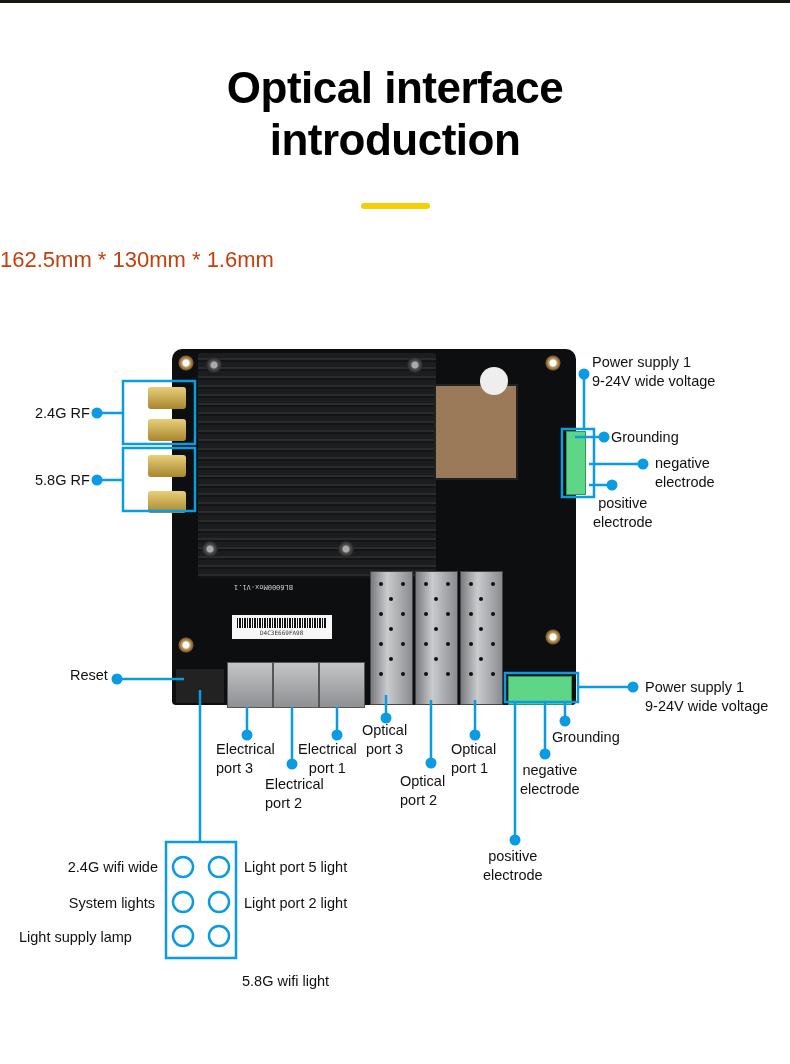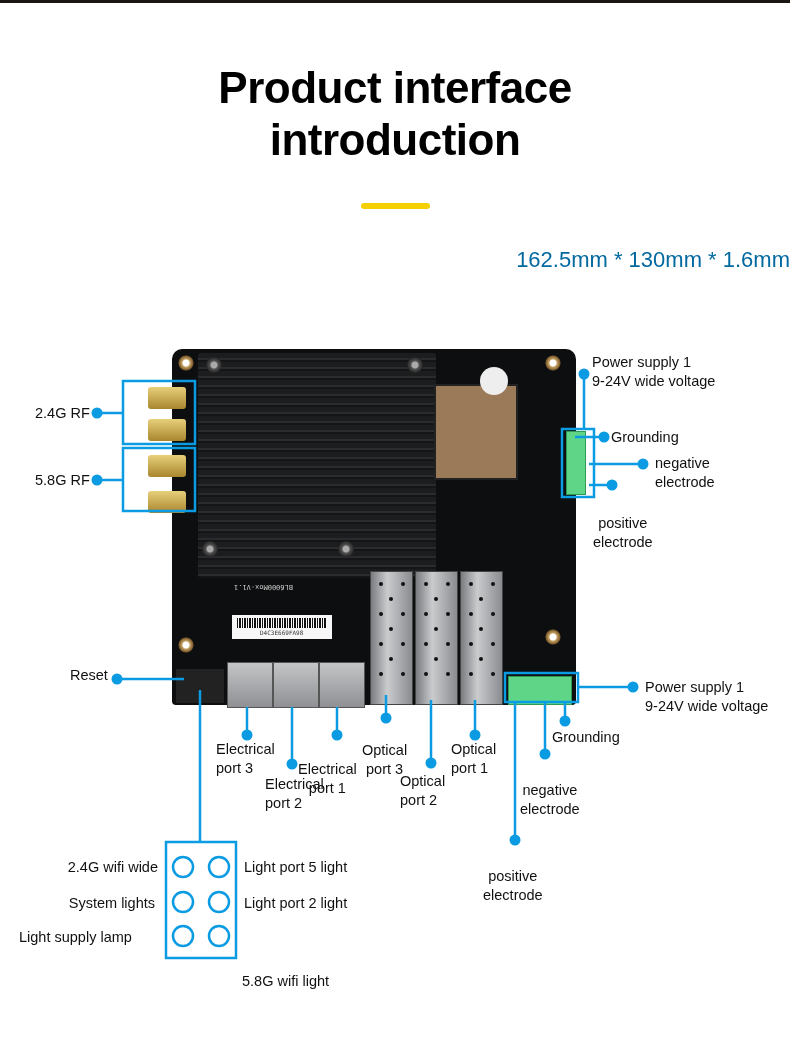--- a/index.html
+++ b/index.html
@@ -1,46 +1,46 @@
 <!DOCTYPE html>
 <html><head>
 <meta charset="utf-8">
 <style>
   html,body{margin:0;padding:0;}
   body{width:790px;height:1064px;background:#fff;position:relative;overflow:hidden;font-family:"DejaVu Sans","Liberation Sans",sans-serif;color:#111;}
   .topbar{position:absolute;left:0;top:0;width:790px;height:3px;background:#1a1612;}
   .title{position:absolute;left:0;top:62px;width:790px;text-align:center;font-family:"Liberation Sans",sans-serif;font-weight:bold;font-size:44px;line-height:52px;color:#000;letter-spacing:-0.5px;}
   .accent{position:absolute;left:361px;top:203px;width:69px;height:6px;border-radius:3px;background:#f5d000;}
-  .dims{position:absolute;left:0;top:247px;width:790px;text-align:right;font-family:"Liberation Sans",sans-serif;font-size:22px;color:#0369a1;}
+  .dims{position:absolute;left:0;top:247px;width:790px;text-align:left;font-family:"Liberation Sans",sans-serif;font-size:22px;color:#c2410c;}
   .board{position:absolute;left:172px;top:349px;width:404px;height:356px;background:#0d0e0f;border-radius:10px 10px 4px 4px;}
   .hs{position:absolute;left:26px;top:4px;width:238px;height:225px;background:repeating-linear-gradient(180deg,#1c1d1f 0 5px,#2a2b2e 5px 7px,#141516 7px 9px);border-radius:3px;}
   .screw{position:absolute;width:16px;height:16px;border-radius:50%;background:radial-gradient(circle,#aaa 0 3px,#555 4px,#222 8px);}
   .hole{position:absolute;width:16px;height:16px;border-radius:50%;background:radial-gradient(circle,#fff 0 3px,#c9a66b 4px,#7a5a2a 7px,#111 8px);}
   .module{position:absolute;left:262px;top:35px;width:80px;height:92px;background:#9b7a5a;border:2px solid #222;}
   .buzzer{position:absolute;left:308px;top:18px;width:28px;height:28px;border-radius:50%;background:#eee;}
   .rf{position:absolute;width:38px;height:22px;background:linear-gradient(180deg,#e8cf7a,#a8862e);border-radius:3px;}
   .sfp{position:absolute;top:222px;width:41px;height:132px;background:linear-gradient(90deg,#7a7c80,#c9cbcd 40%,#8a8c90);border:1px solid #444;}
   .sfp i{position:absolute;width:4px;height:4px;border-radius:50%;background:#111;}
   .rj{position:absolute;top:313px;width:44px;height:44px;background:linear-gradient(180deg,#c3c5c7,#8e9093);border:1px solid #555;}
   .label-strip{position:absolute;left:60px;top:266px;width:100px;height:24px;background:#f7f7f7;}
   .barcode{position:absolute;left:5px;top:3px;width:90px;height:10px;background:repeating-linear-gradient(90deg,#111 0 1px,#fff 1px 2px,#111 2px 4px,#fff 4px 5px);}
   .green-term{position:absolute;background:#5fd687;border:1px solid #2e9a52;}
   .pcbtext{position:absolute;font-family:"DejaVu Sans Mono",monospace;font-size:7px;color:#ccc;}
   svg.overlay{position:absolute;left:0;top:0;}
   .lbl{position:absolute;font-family:"Liberation Sans",sans-serif;font-size:14.5px;line-height:19px;color:#111;white-space:nowrap;}
-  .c{text-align:center;margin-top:20px;}
+  .c{text-align:center;}
   .r{text-align:right;}
 </style>
 </head>
 <body>
 
 <div class="topbar"></div>
 
 <div class="title">
-  <div>Product interface</div>
+  <div>Optical interface</div>
   <div>introduction</div>
 </div>
 <div class="accent"></div>
 <div class="dims">162.5mm * 130mm * 1.6mm</div>
 
 <div class="board">
   <div class="hs"></div>
   <div class="screw" style="left:34px;top:8px"></div>
   <div class="screw" style="left:235px;top:8px"></div>
   <div class="screw" style="left:30px;top:192px"></div>

